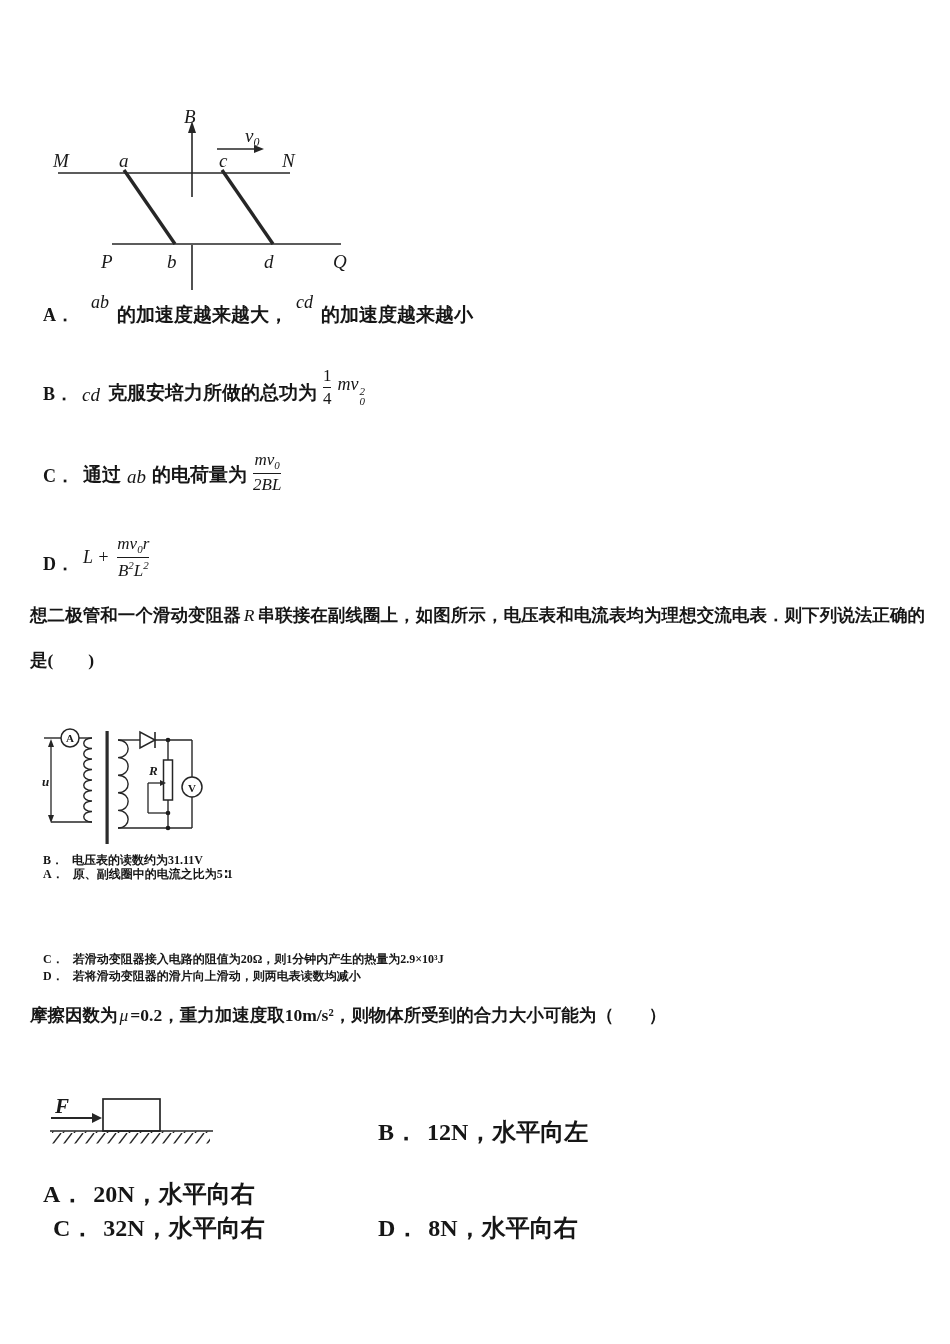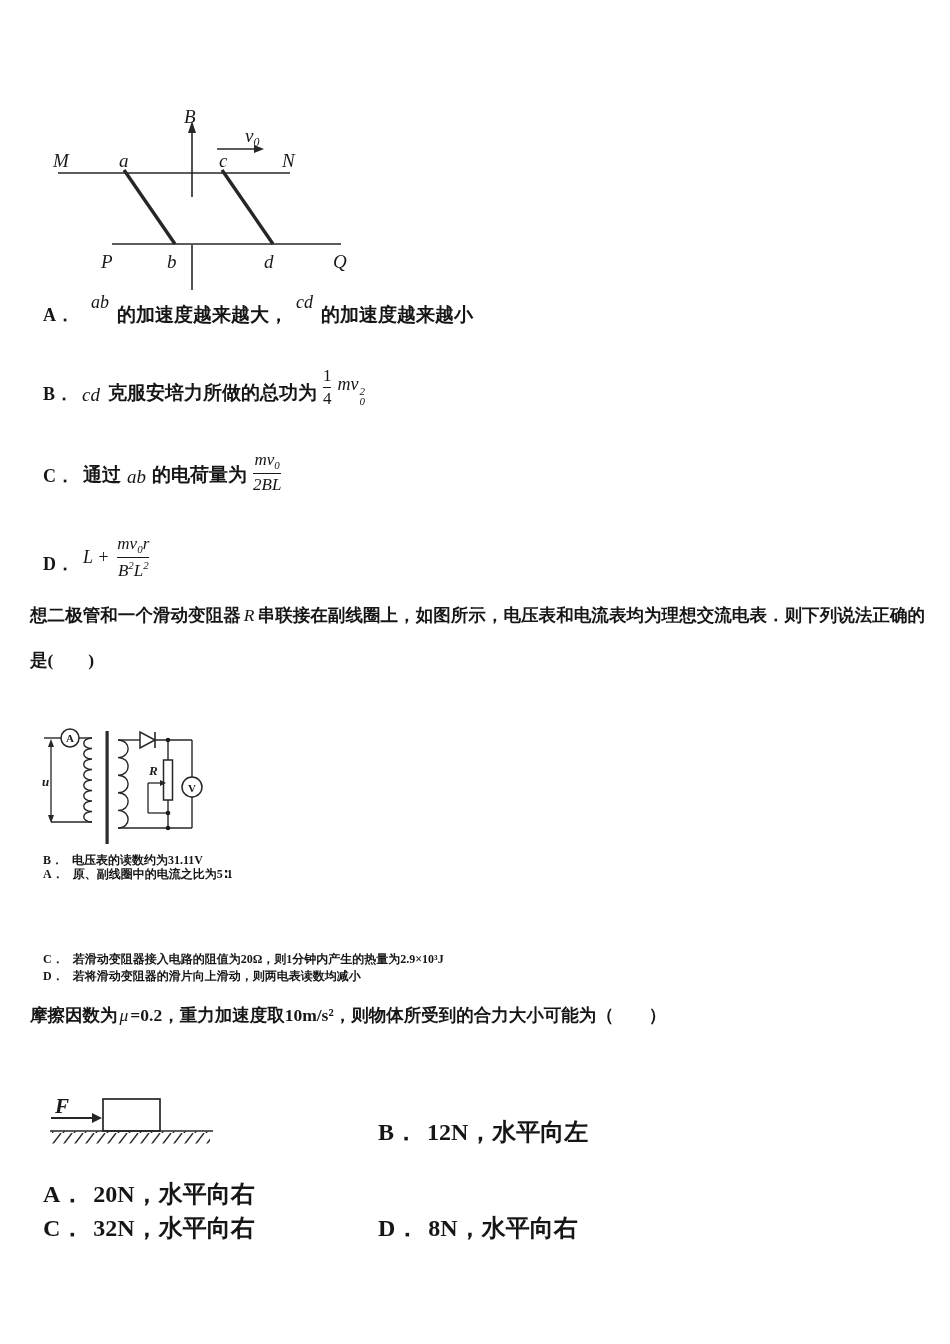--- a/index.html
+++ b/index.html
@@ -168,14 +168,14 @@
   <text x="15" y="28" font-size="21" font-style="italic" font-weight="bold">F</text>
   <line x1="11" y1="33" x2="52" y2="33" stroke-width="2"></line>
   <polygon points="52,28 52,38 62,33" fill="#262626" stroke="none"></polygon>
   <rect x="63" y="14" width="57" height="32" fill="#ffffff" stroke="#262626" stroke-width="1.7"></rect>
   <line x1="10" y1="46" x2="173" y2="46" stroke-width="1.7"></line>
   <rect x="12" y="46.5" width="158" height="12" fill="url(#hatch)" stroke="none"></rect>
 </svg>
 
 <div class="opt10" style="left:43px;top:1178px;"><span class="letter">A．</span><span>20N，水平向右</span></div>
 <div class="opt10" style="left:378px;top:1116px;"><span class="letter">B．</span><span>12N，水平向左</span></div>
-<div class="opt10" style="left:43px;top:1212px;"><span class="letter">C．</span><span>32N，水平向右</span></div>
+<div class="opt10" style="left:53px;top:1212px;"><span class="letter">C．</span><span>32N，水平向右</span></div>
 <div class="opt10" style="left:378px;top:1212px;text-align:center;"><span class="letter">D．</span><span>8N，水平向右</span></div>
 
 </body></html>

